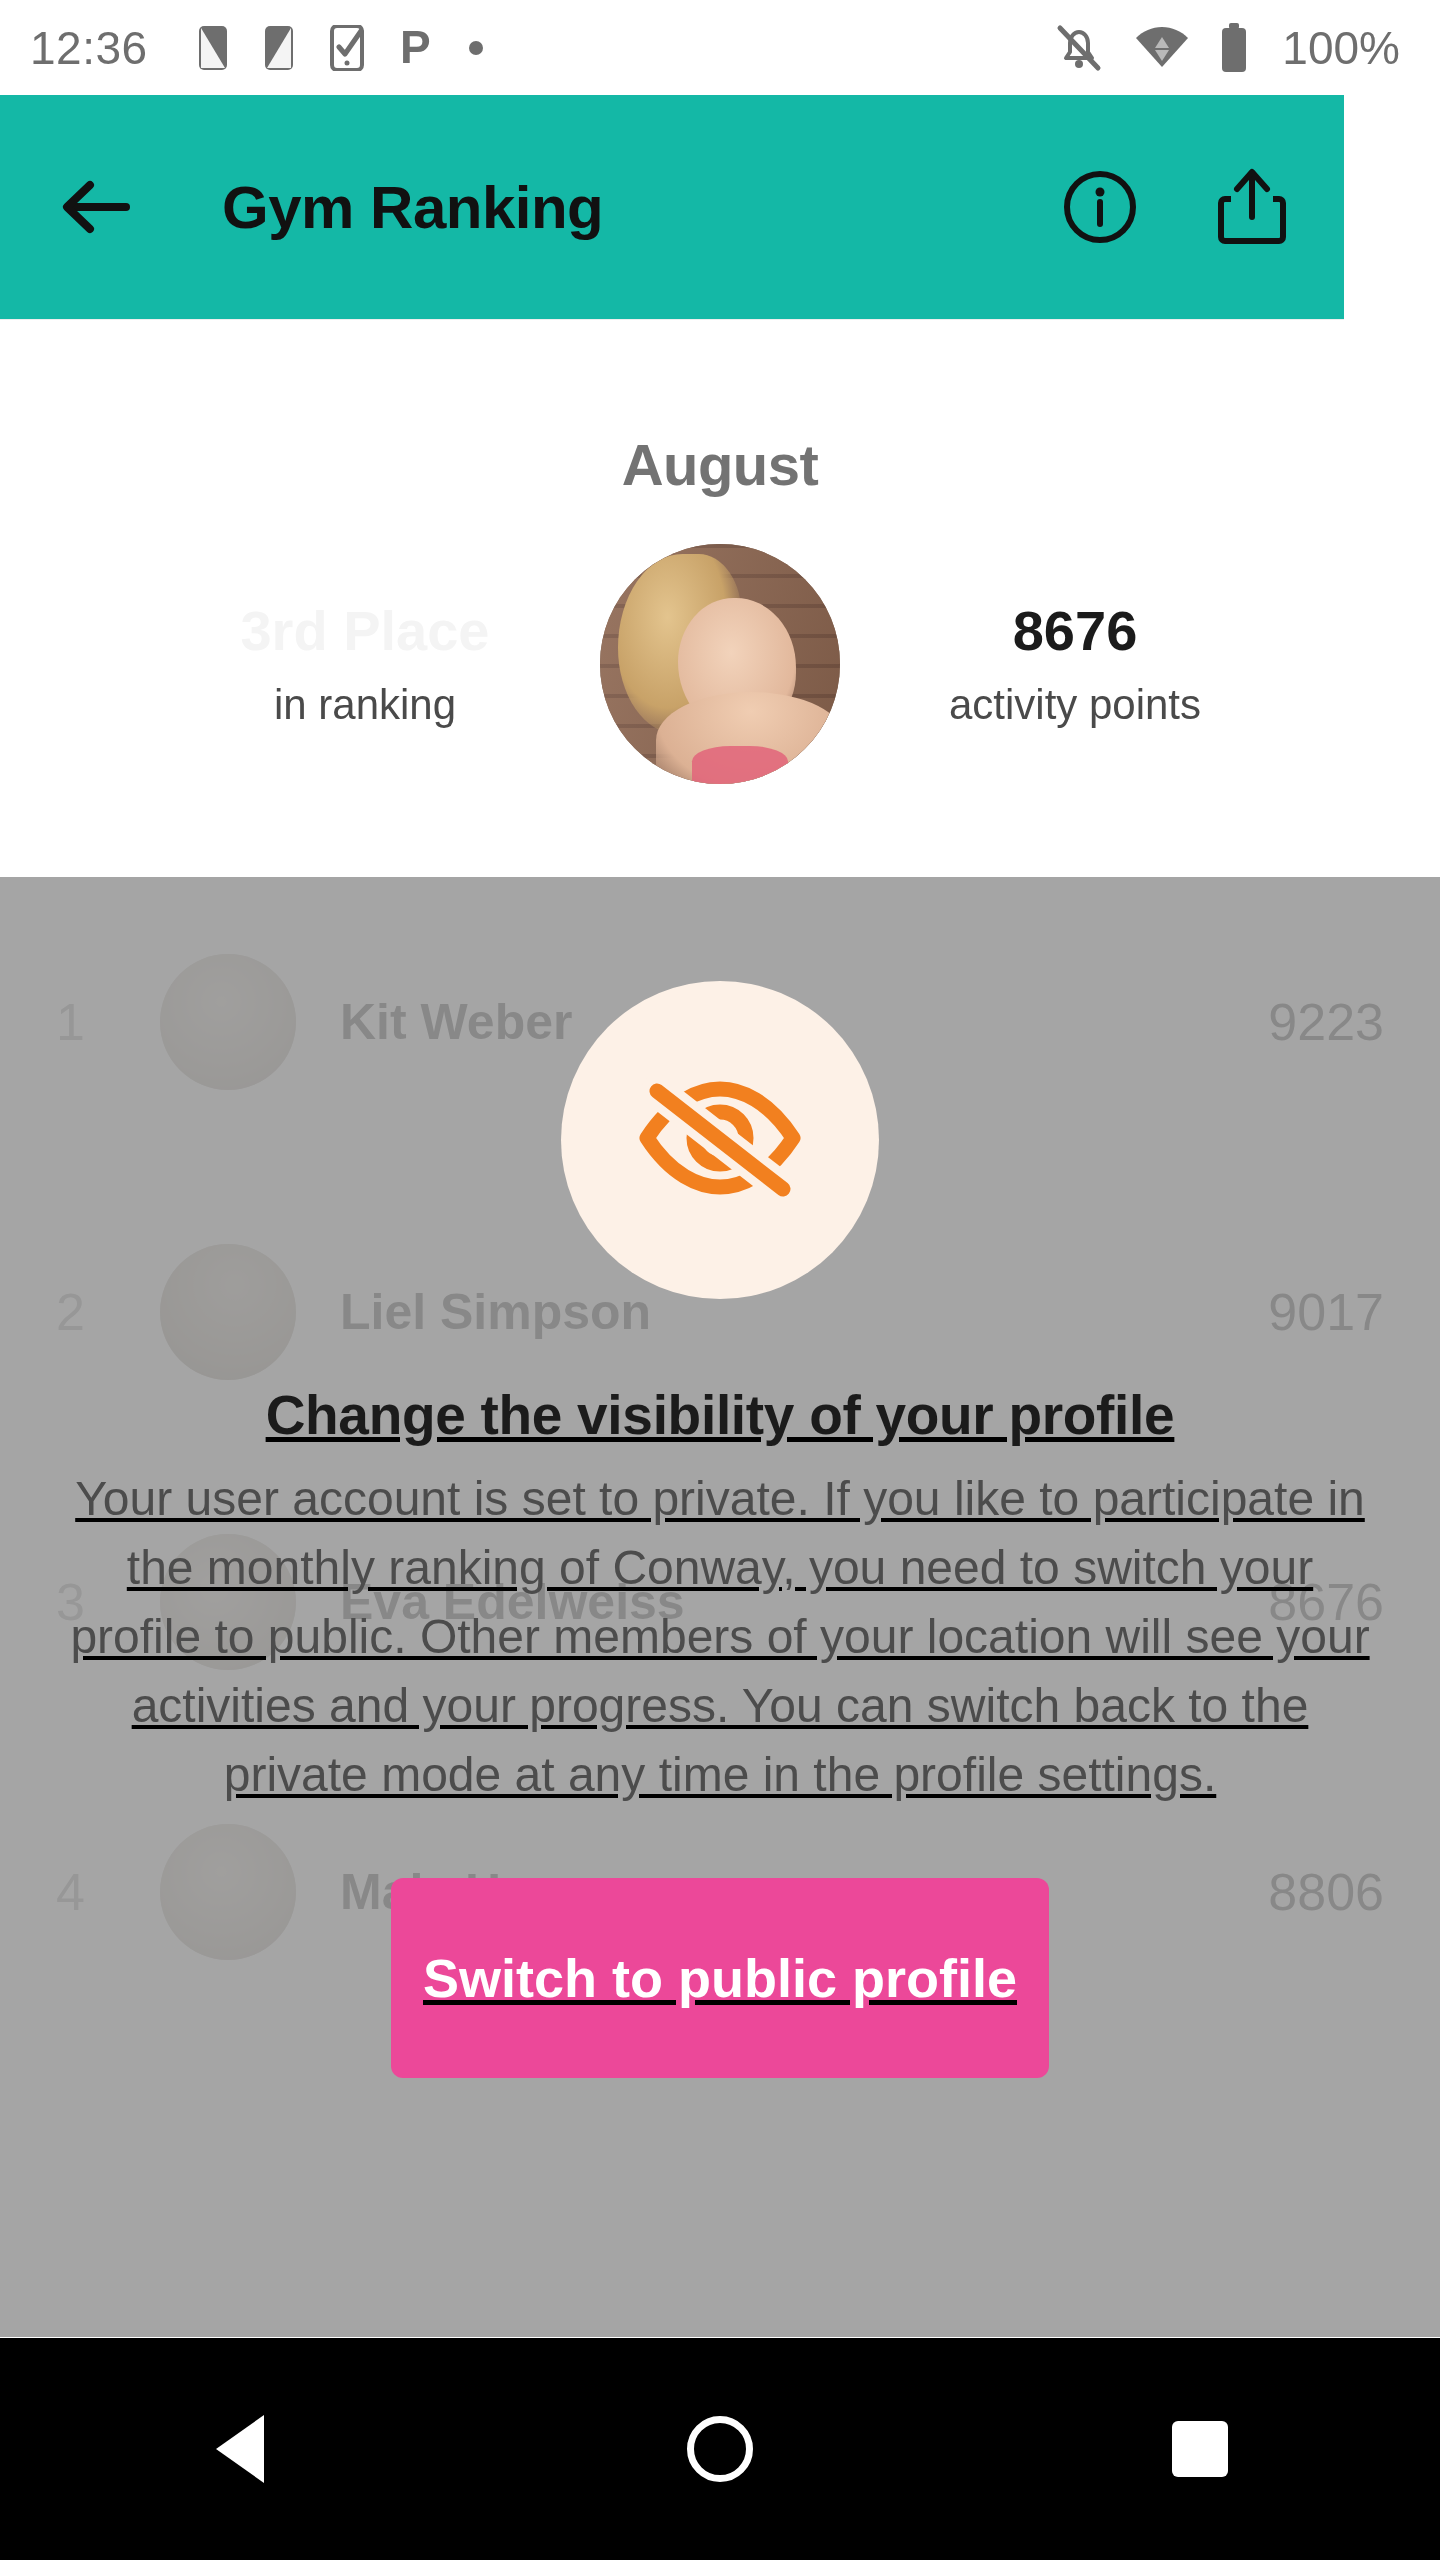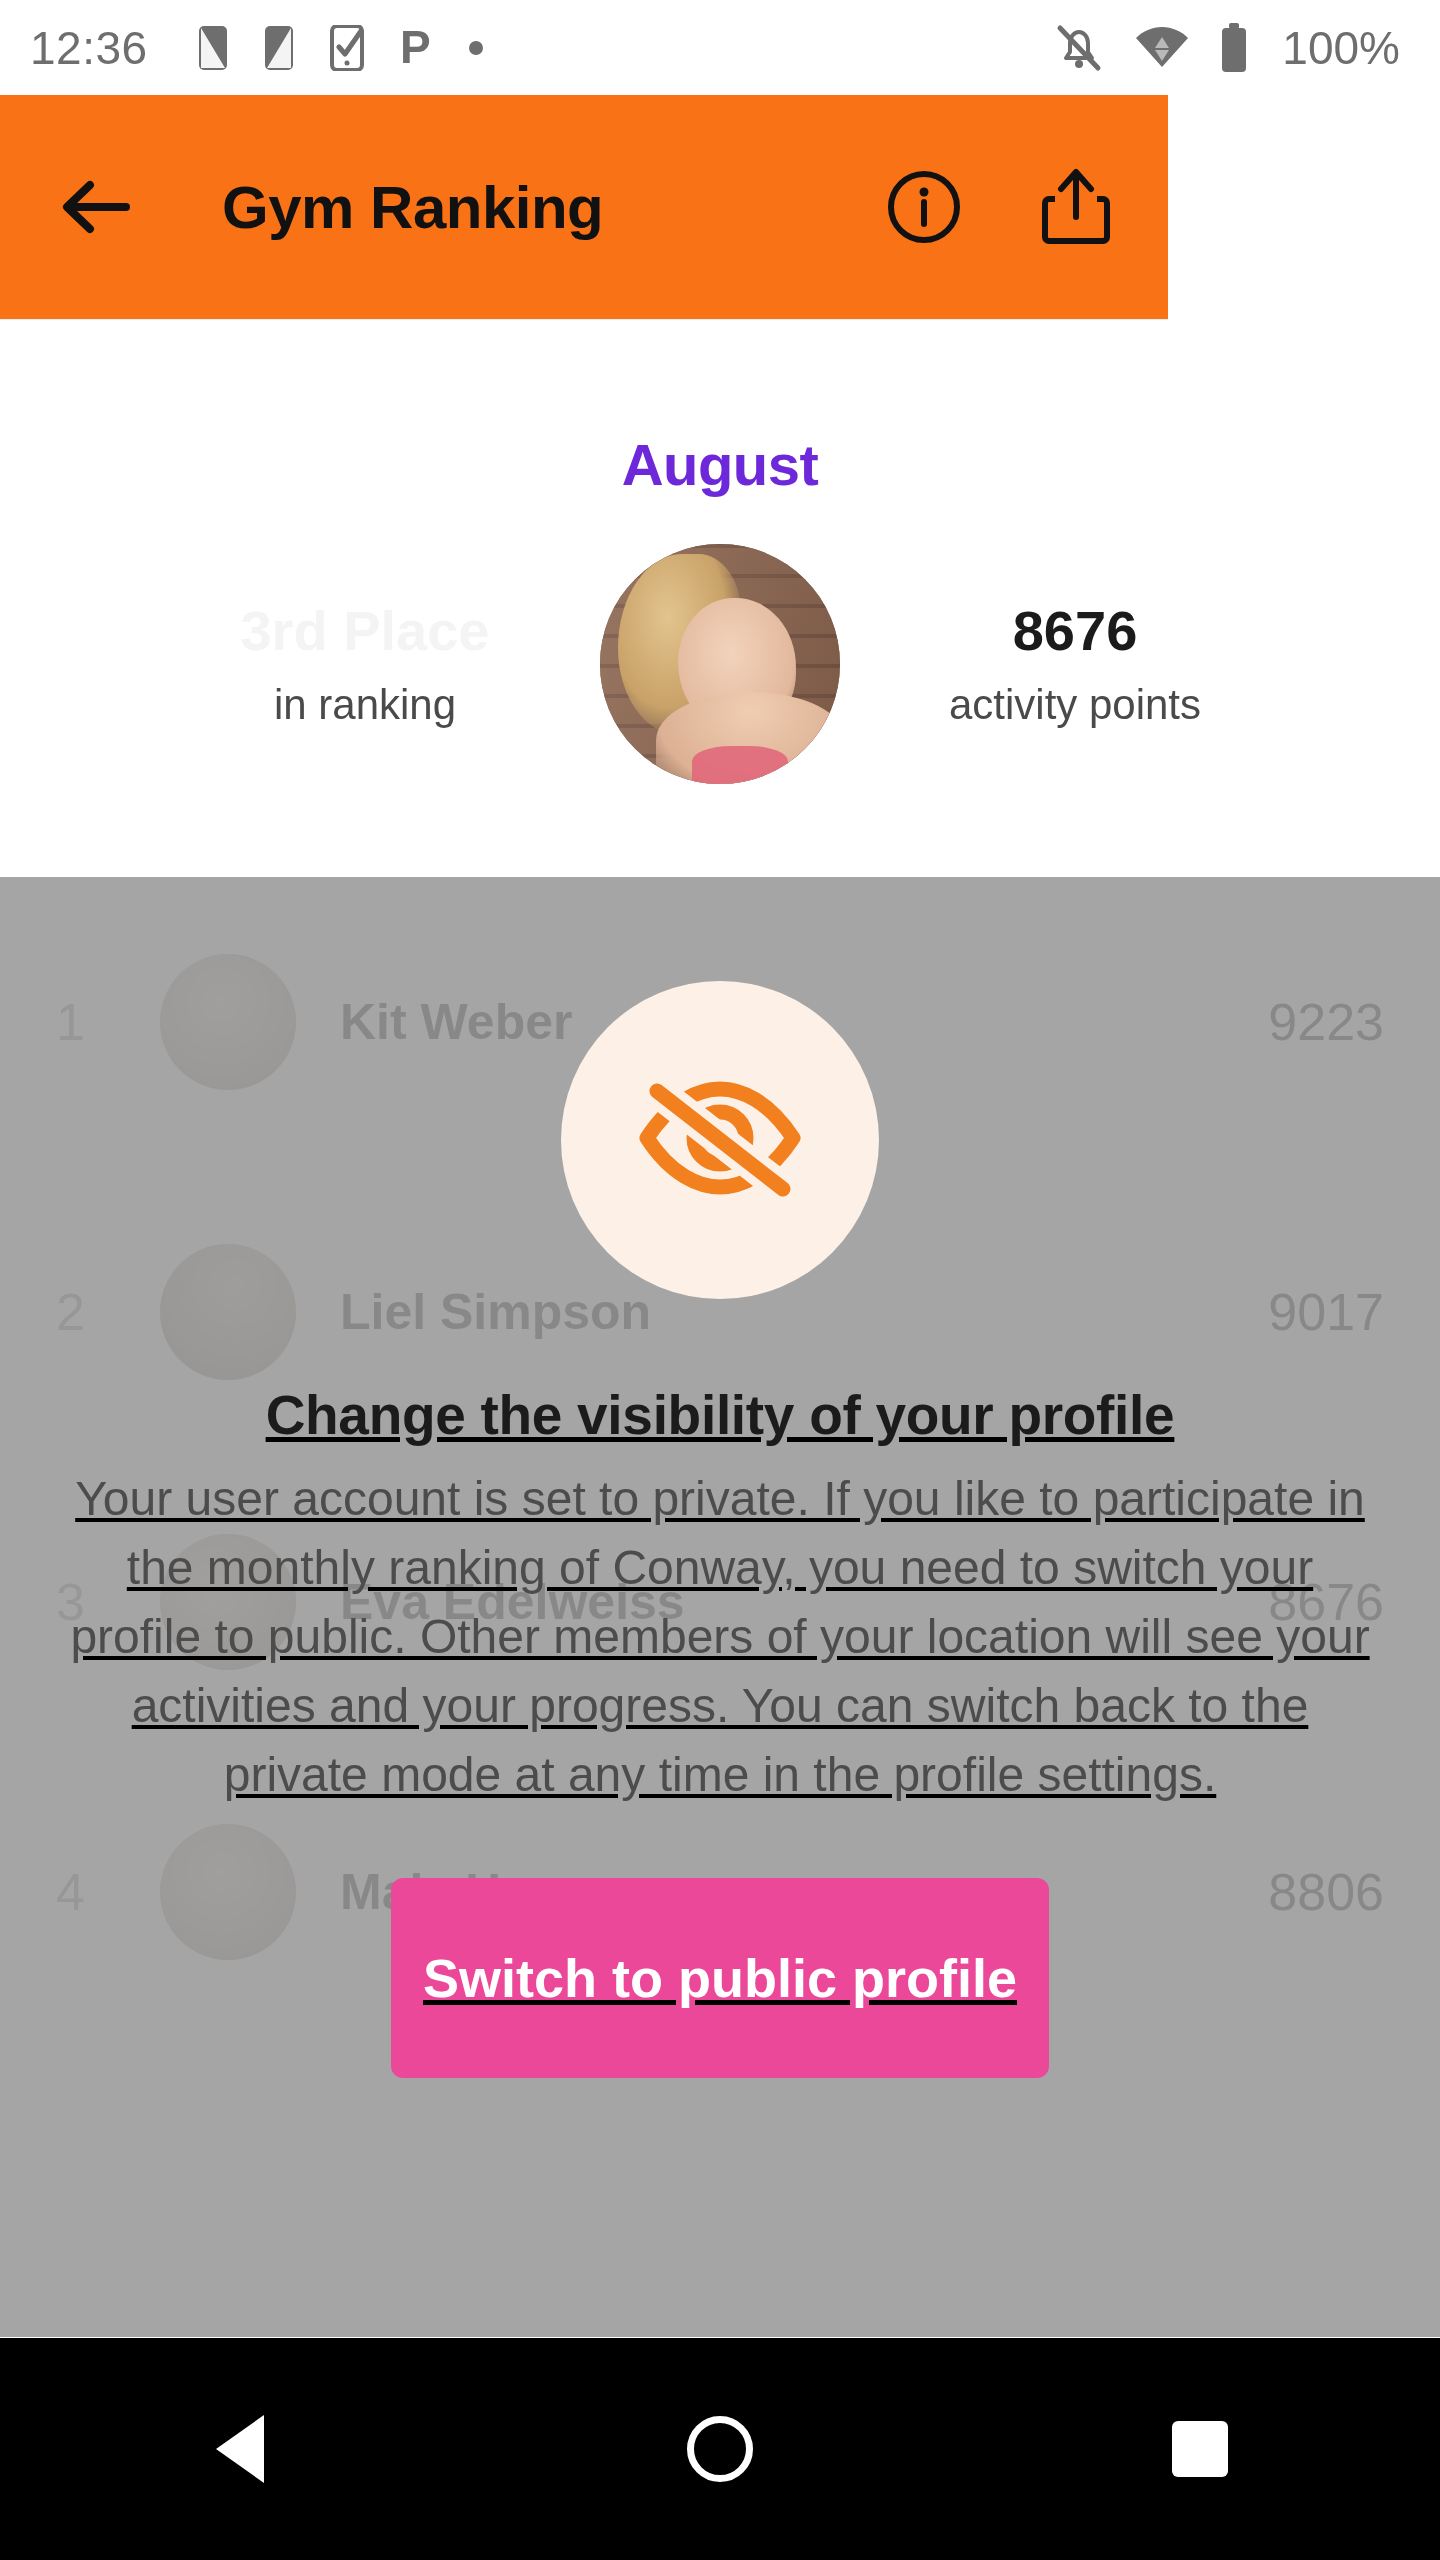--- a/index.html
+++ b/index.html
@@ -33,22 +33,22 @@
     padding-right:10px;
   }
   .si { display:block; }
   .status-battery-text {
     font-size:46px; color:#6e6e6e; margin-left:4px;
   }
 
   
   .app-header {
     position:absolute; top:95px; left:0;
-    width:1168px; height:225px;
-    background:#f97316;
+    width:1344px; height:225px;
+    background:#14b8a6;
     display:flex; align-items:center;
     padding:0 52px;
     border-bottom:1px solid #eeeeee;
   }
   .hdr-back { width:86px; height:86px; display:flex; align-items:center; justify-content:center; }
   .hdr-title {
     font-size:60px; font-weight:bold; color:#111111;
     margin-left:84px; letter-spacing:-0.5px;
   }
   .hdr-actions { margin-left:auto; display:flex; align-items:center; gap:72px; }
@@ -56,21 +56,21 @@
 
   
   .summary {
     position:absolute; top:321px; left:0;
     width:1440px; height:556px;
     background:#ffffff;
   }
   .summary-month {
     text-align:center;
     font-size:58px; font-weight:bold;
-    color:#6d28d9;
+    color:#737373;
     padding-top:110px;
     letter-spacing:-0.5px;
   }
   .summary-row {
     display:flex; align-items:center; justify-content:center;
     margin-top:46px;
   }
   .sum-col { width:470px; text-align:center; }
   .sum-big { font-size:56px; font-weight:bold; line-height:1.15; }
   .sum-big.faded { color:#f4f4f4; }

